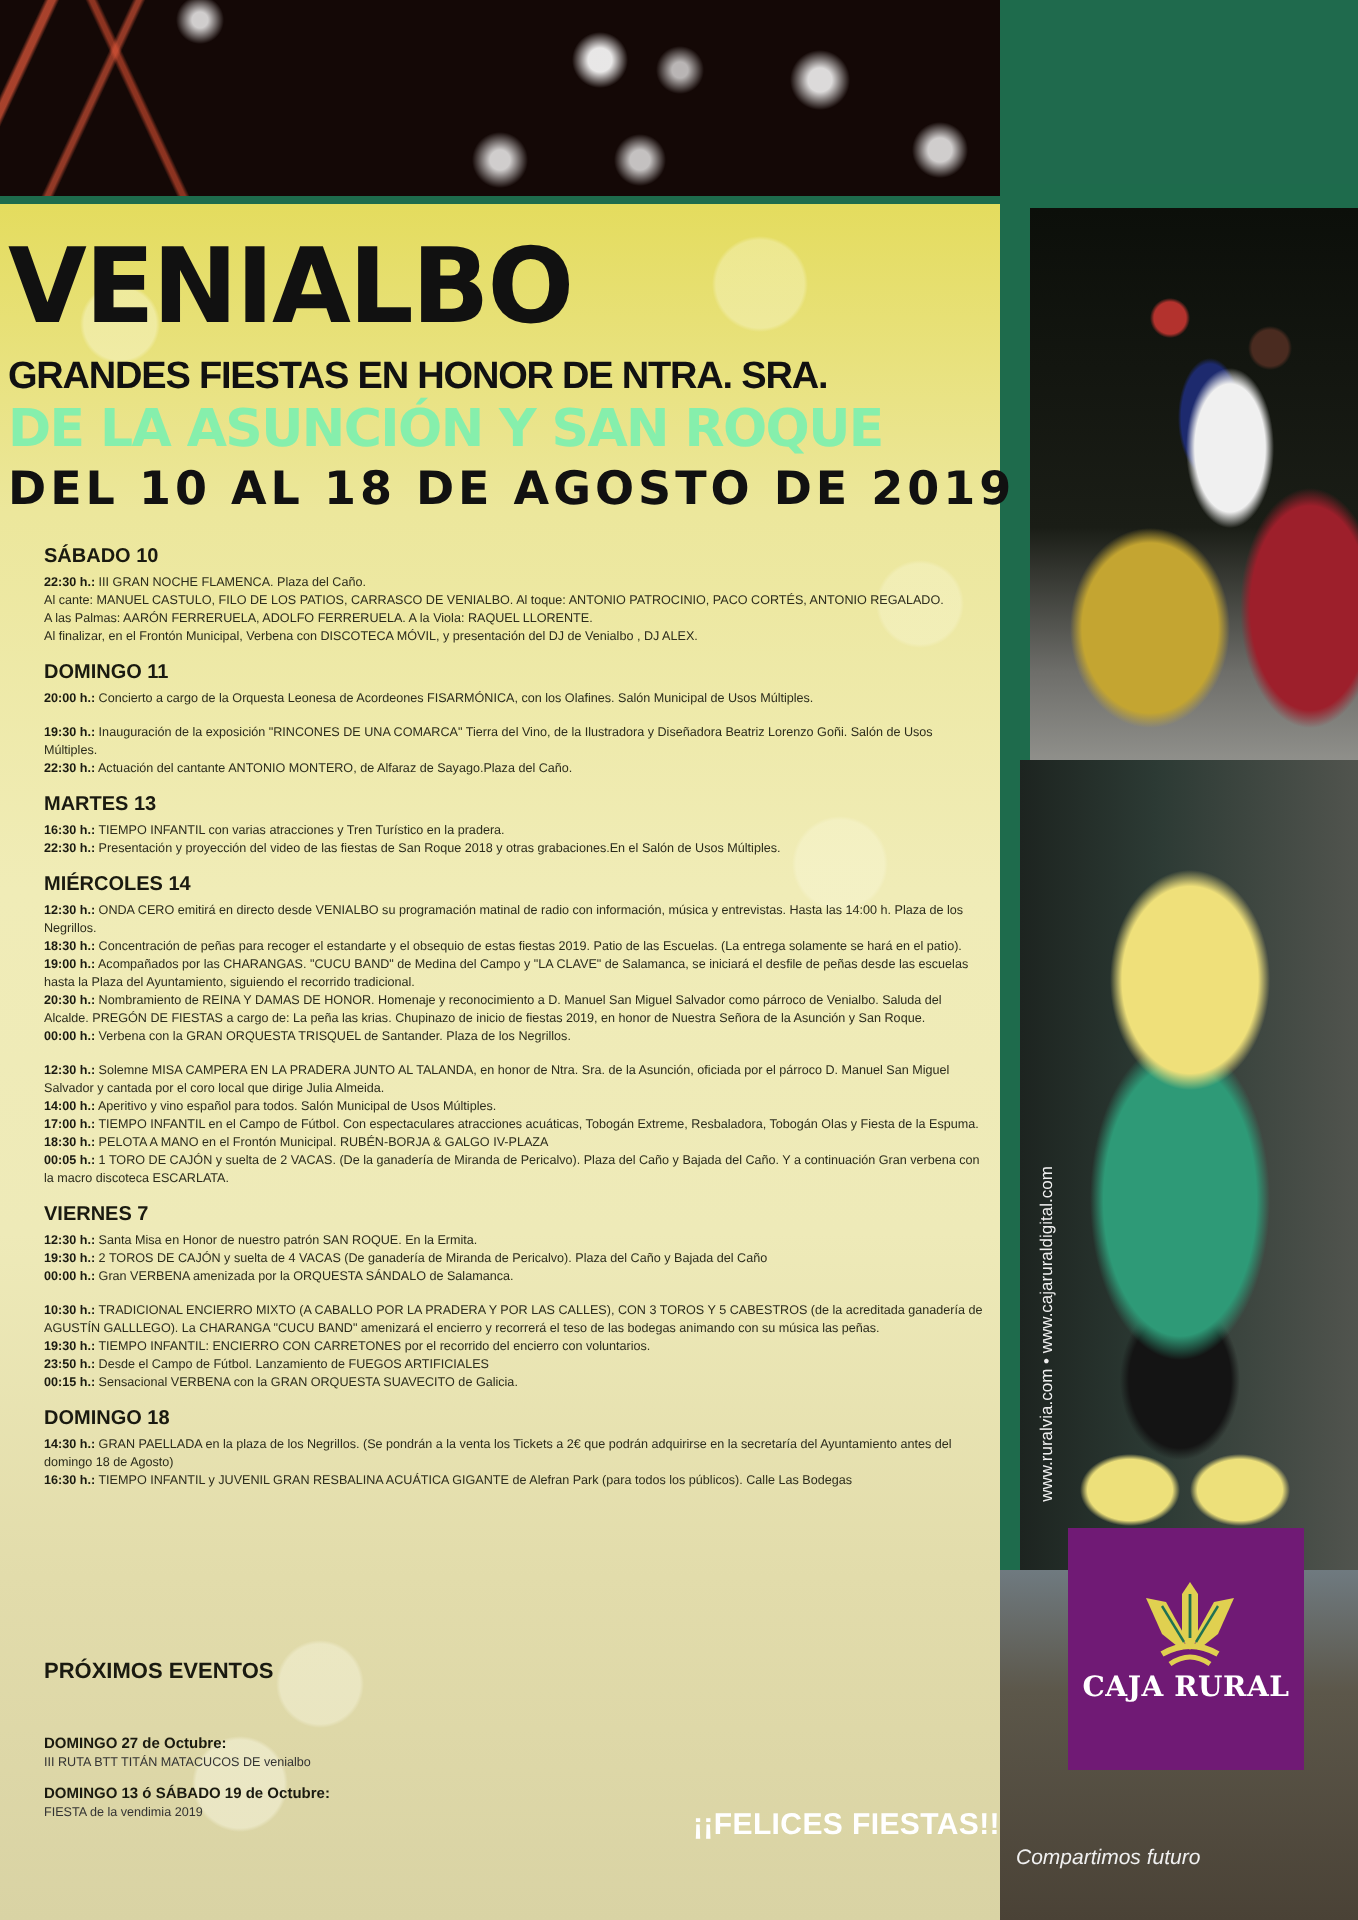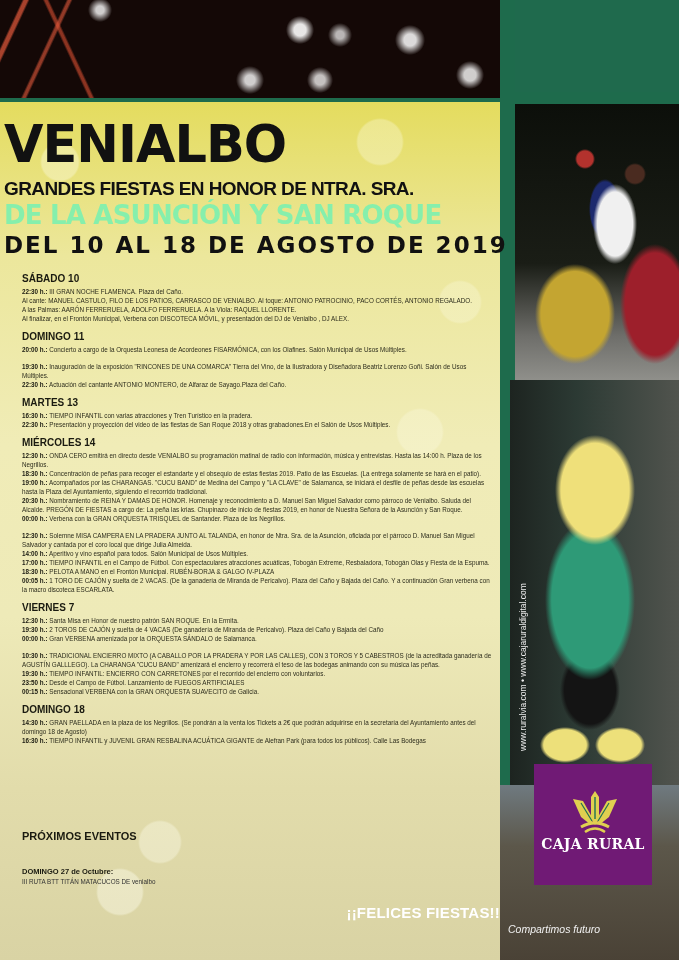--- a/index.html
+++ b/index.html
@@ -190,20 +190,24 @@
       <div class="event"><span class="time">14:30 h.:</span><span> GRAN PAELLADA en la plaza de los Negrillos. (Se pondrán a la venta los Tickets a 2€ que podrán adquirirse en la secretaría del Ayuntamiento antes del domingo 18 de Agosto)</span></div>
       <div class="event"><span class="time">16:30 h.:</span><span> TIEMPO INFANTIL y JUVENIL GRAN RESBALINA ACUÁTICA GIGANTE de Alefran Park (para todos los públicos). Calle Las Bodegas</span></div>
     </div>
   </div>
 
 <div class="upcoming">
   <div class="upcoming-title">PRÓXIMOS EVENTOS</div>
   <div class="up-item">
     <div class="up-date">DOMINGO 27  de Octubre:</div>
     <div class="up-desc">III RUTA BTT TITÁN MATACUCOS  DE venialbo</div>
+  </div>
+  <div class="up-item">
+    <div class="up-date">DOMINGO 13  ó SÁBADO 19 de Octubre:</div>
+    <div class="up-desc">FIESTA de la vendimia 2019</div>
   </div>
 </div>
 
 <div class="felices">¡¡FELICES FIESTAS!!</div>
 
 <div class="photo-dancers"></div>
 <div class="photo-mascot"></div>
 <div class="url-vertical">
   <span>www.ruralvia.com  •  www.cajaruraldigital.com</span>
 </div>

